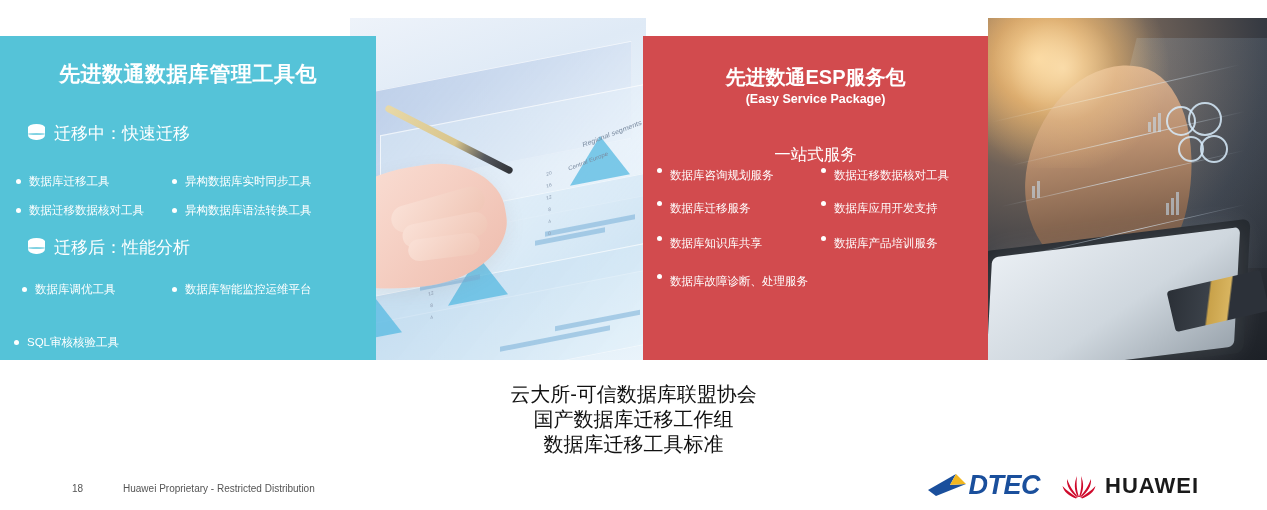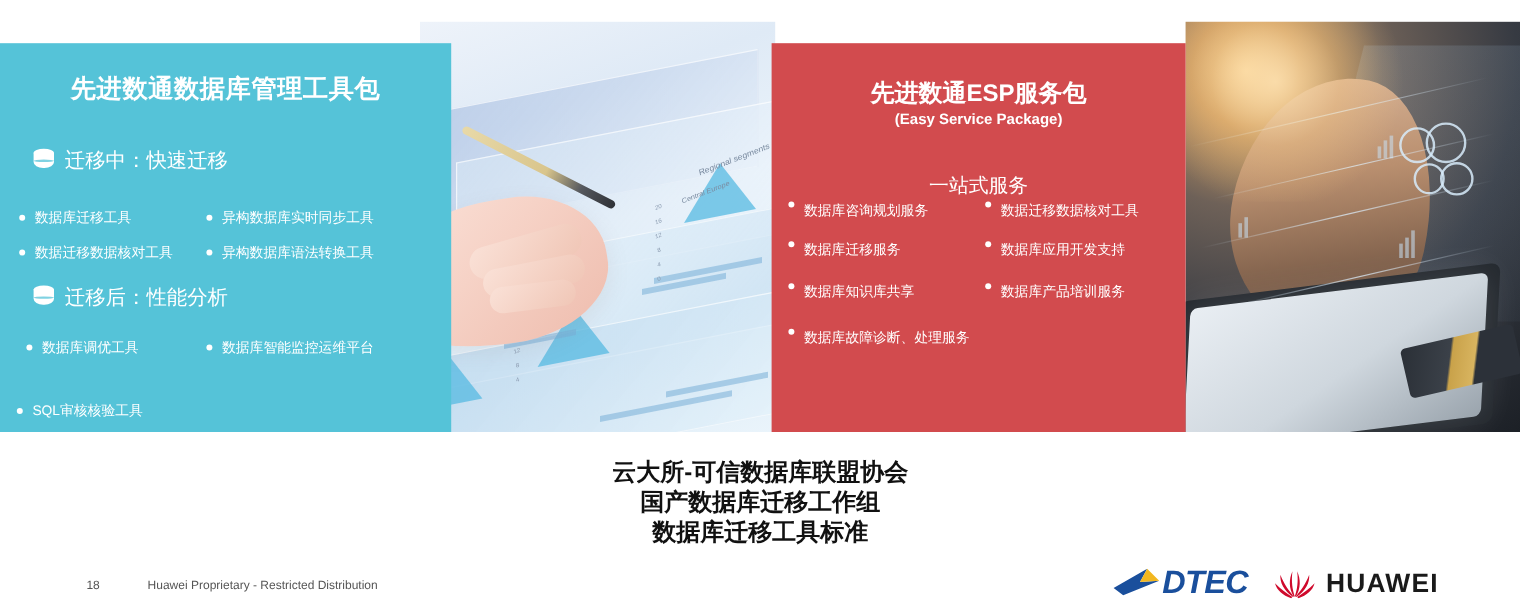--- a/index.html
+++ b/index.html
@@ -293,21 +293,21 @@
     white-space: nowrap;
   }
 
   
   #caption {
     position: absolute;
     left: 0; right: 0;
     top: 382px;
     text-align: center;
     color: #111111;
-    font-weight: bold;
+    font-weight: normal;
     font-size: 20px;
     line-height: 25px;
   }
 
   
   #page-num {
     position: absolute;
     left: 72px;
     top: 483px;
     font-size: 10px;

